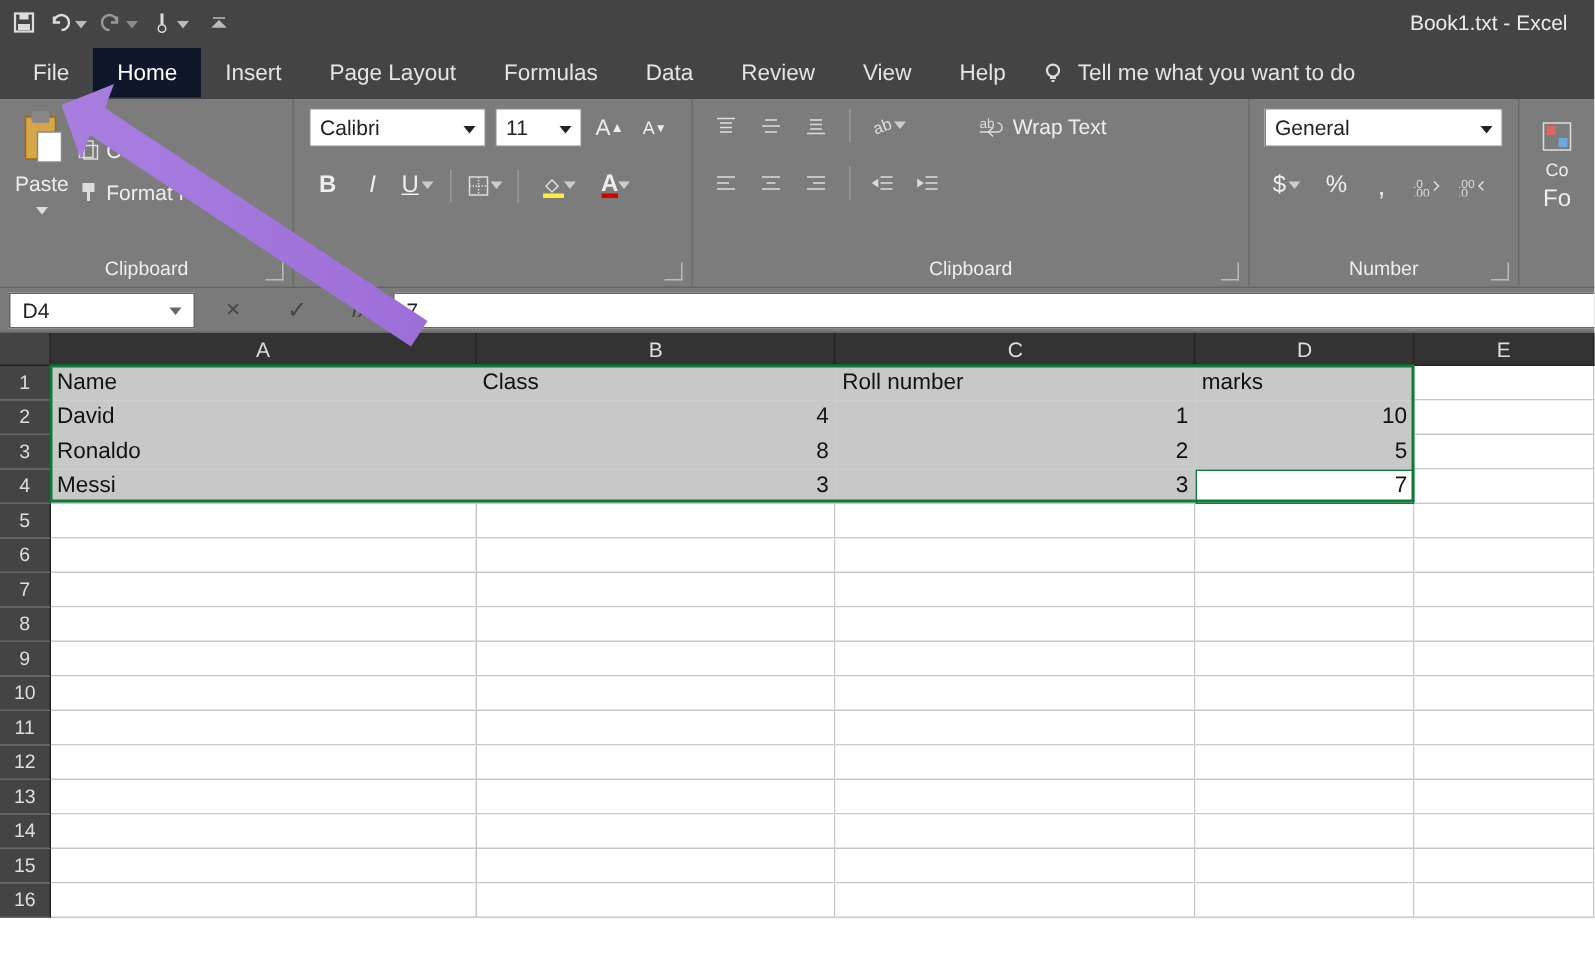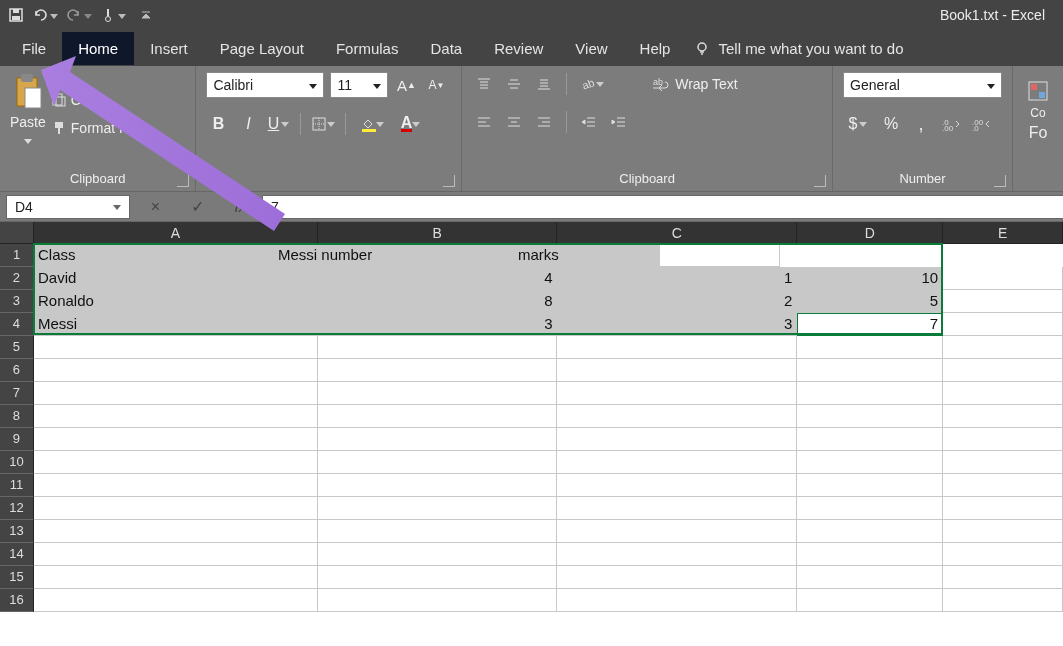--- a/index.html
+++ b/index.html
@@ -336,22 +336,23 @@
     <div id="colhdrs" style="display: contents;"></div>
   <div class="ch" style="width: 284px;">A</div>
       <div class="ch" style="width: 240px;">B</div>
       <div class="ch" style="width: 240px;">C</div>
       <div class="ch" style="width: 146px;">D</div>
       <div class="ch" style="width: 120px;">E</div>
     </div>
   <div id="rows">
       <div class="rowwrap">
         <div class="rh">1</div>
+        <div class="cell sel" style="width: 284px;">Name</div>
         <div class="cell sel" style="width: 240px;">Class</div>
-        <div class="cell sel" style="width: 240px;">Messi number</div>
+        <div class="cell sel" style="width: 240px;">Roll number</div>
         <div class="cell sel" style="width: 146px;">marks</div>
         <div class="cell" style="width: 120px;"></div>
       </div>
       <div class="rowwrap">
         <div class="rh">2</div>
         <div class="cell sel" style="width: 284px;">David</div>
         <div class="cell num sel" style="width: 240px;">4</div>
         <div class="cell num sel" style="width: 240px;">1</div>
         <div class="cell num sel" style="width: 146px;">10</div>
         <div class="cell" style="width: 120px;"></div>

